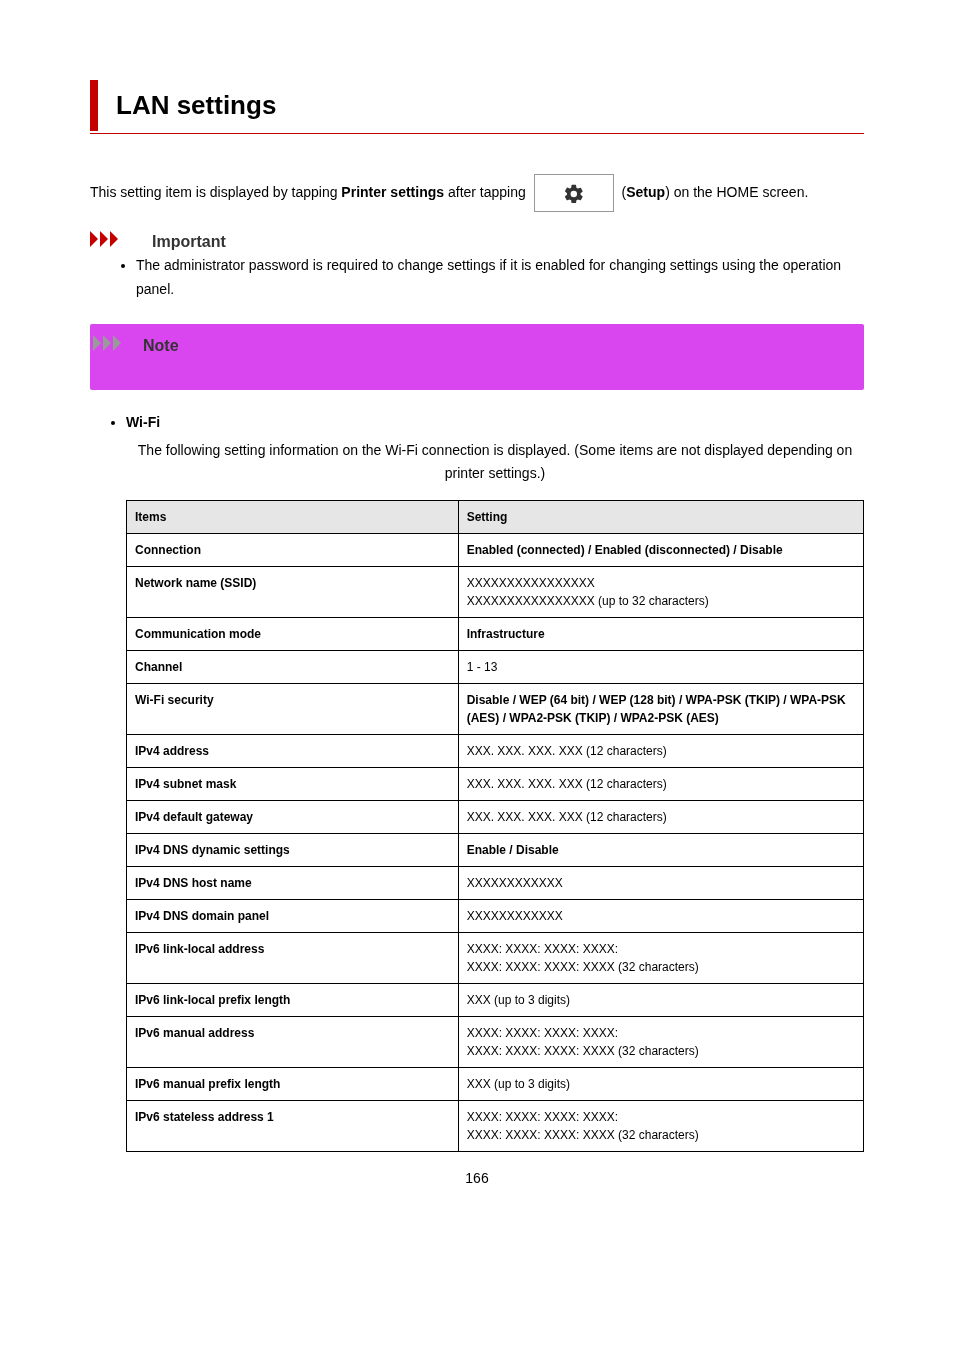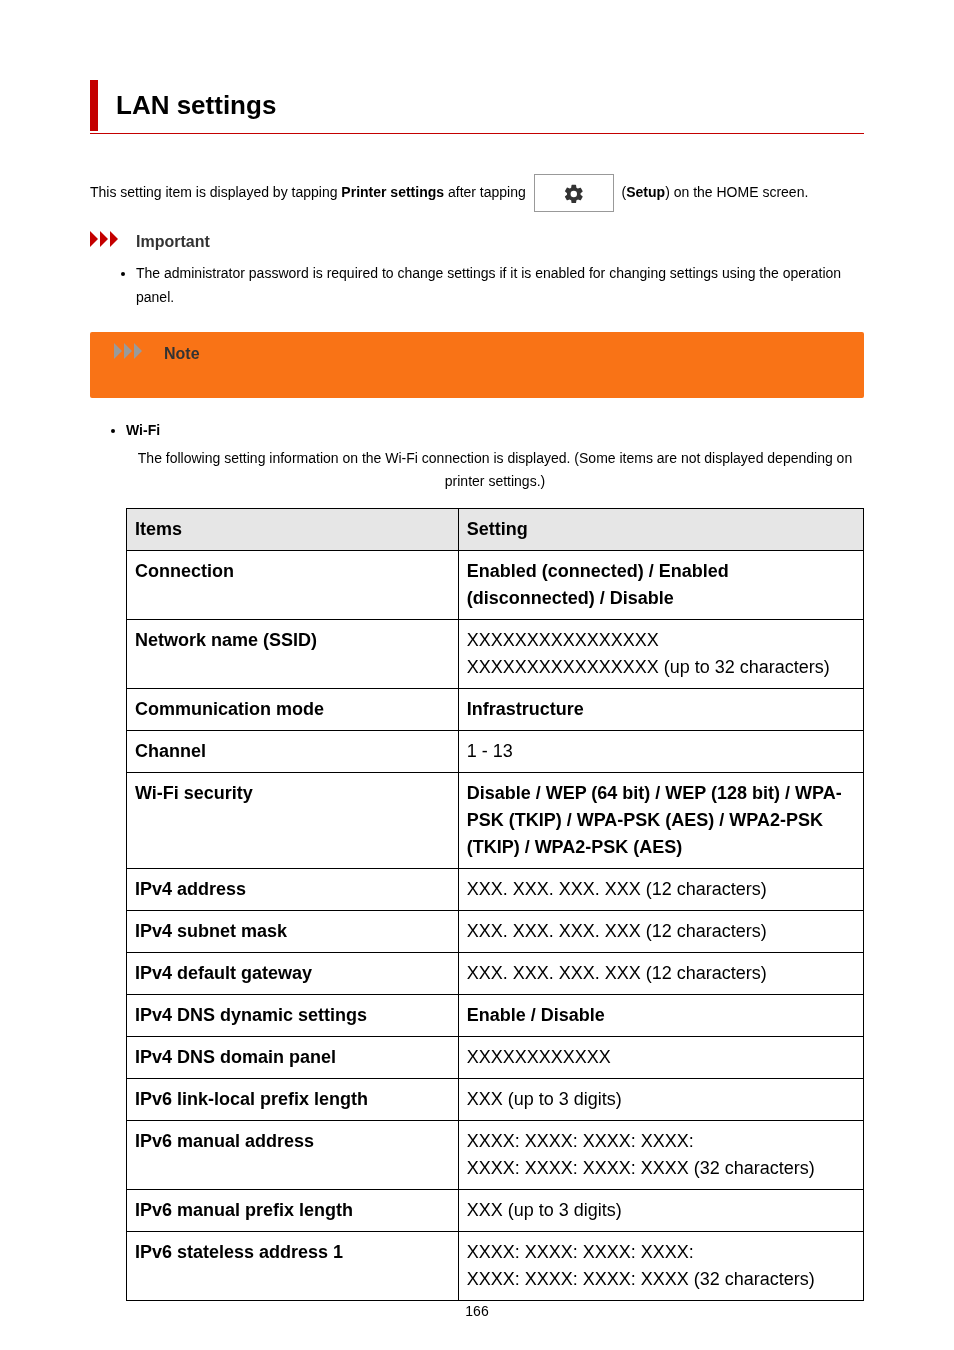--- a/index.html
+++ b/index.html
@@ -38,39 +38,38 @@
     height: 38px;
     text-align: center;
     line-height: 36px;
     margin: 0 4px;
   }
   .gear-svg { vertical-align: middle; }
   .chevrons { white-space: nowrap; }
   .section-heading {
     display: flex;
     align-items: center;
-    gap: 2px;
+    gap: 18px;
     margin-top: 18px;
-    margin-bottom: 8px;
   }
   .section-heading .label {
     font-weight: bold;
     font-size: 16px;
     color: #333;
   }
   .important-body {
     padding-left: 28px;
   }
   .important-body ul { list-style: disc; padding-left: 18px; }
   .important-body li { margin-bottom: 4px; line-height: 1.7; }
 
   .note-box {
-    background: #f97316;
+    background: #d946ef;
     border-radius: 2px;
-    padding: 10px 14px 18px 24px;
+    padding: 10px 14px 18px 3px;
     margin-top: 22px;
     margin-bottom: 22px;
   }
   .note-heading {
     display: flex;
     align-items: center;
     gap: 6px;
     margin-bottom: 14px;
   }
   .note-heading .label {
@@ -84,28 +83,28 @@
   .wifi-icon-box {
     display: inline-block;
     vertical-align: middle;
     margin: 0 8px;
   }
 
   .wifi-section {
     padding-left: 18px;
   }
   .wifi-section > ul { list-style: disc; padding-left: 18px; }
-  .wifi-section > ul > li { margin-bottom: 0; }
+  .wifi-section > ul > li { margin-bottom: 16px; }
   .wifi-label { font-weight: bold; }
   .wifi-desc { margin-top: 6px; margin-bottom: 14px; line-height: 1.7; text-align: center; }
 
   table.settings {
     border-collapse: collapse;
     width: 100%;
-    font-size: 18px;
+    font-size: 12px;
   }
   table.settings th, table.settings td {
     border: 1px solid #000;
     padding: 7px 8px;
     text-align: left;
     vertical-align: top;
     line-height: 1.5;
   }
   table.settings th {
     background: #e6e6e6;
@@ -212,22 +211,30 @@
             </tr>
             <tr>
               <td class="first">IPv4 default gateway</td>
               <td>XXX. XXX. XXX. XXX (12 characters)</td>
             </tr>
             <tr>
               <td class="first">IPv4 DNS dynamic settings</td>
               <td style="font-weight: bold;">Enable / Disable</td>
             </tr>
             <tr>
+              <td class="first">IPv4 DNS host name</td>
+              <td>XXXXXXXXXXXX</td>
+            </tr>
+            <tr>
               <td class="first">IPv4 DNS domain panel</td>
               <td>XXXXXXXXXXXX</td>
+            </tr>
+            <tr>
+              <td class="first">IPv6 link-local address</td>
+              <td>XXXX: XXXX: XXXX: XXXX:<br>XXXX: XXXX: XXXX: XXXX (32 characters)</td>
             </tr>
             <tr>
               <td class="first">IPv6 link-local prefix length</td>
               <td>XXX (up to 3 digits)</td>
             </tr>
             <tr>
               <td class="first">IPv6 manual address</td>
               <td>XXXX: XXXX: XXXX: XXXX:<br>XXXX: XXXX: XXXX: XXXX (32 characters)</td>
             </tr>
             <tr>

